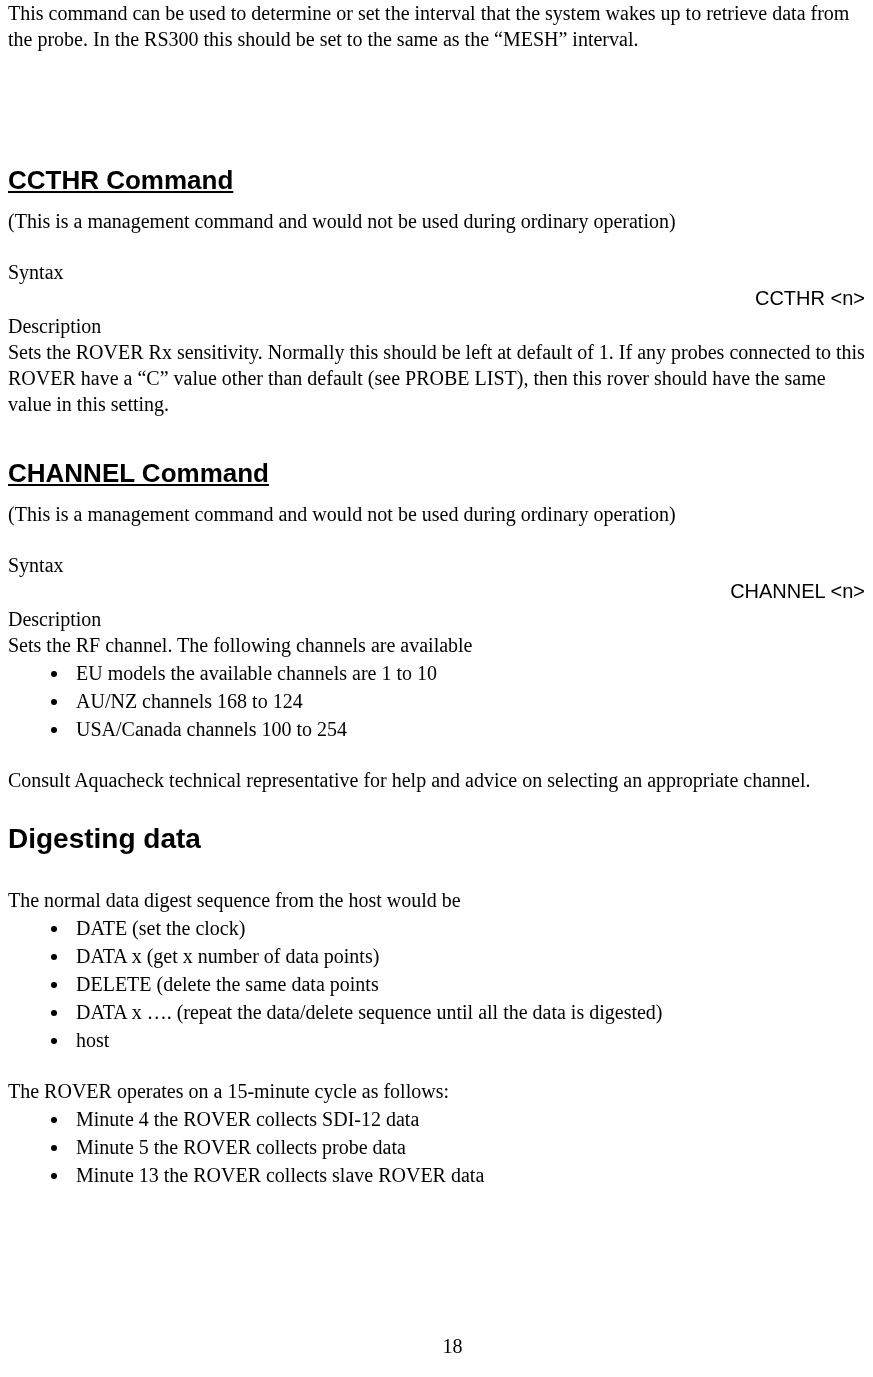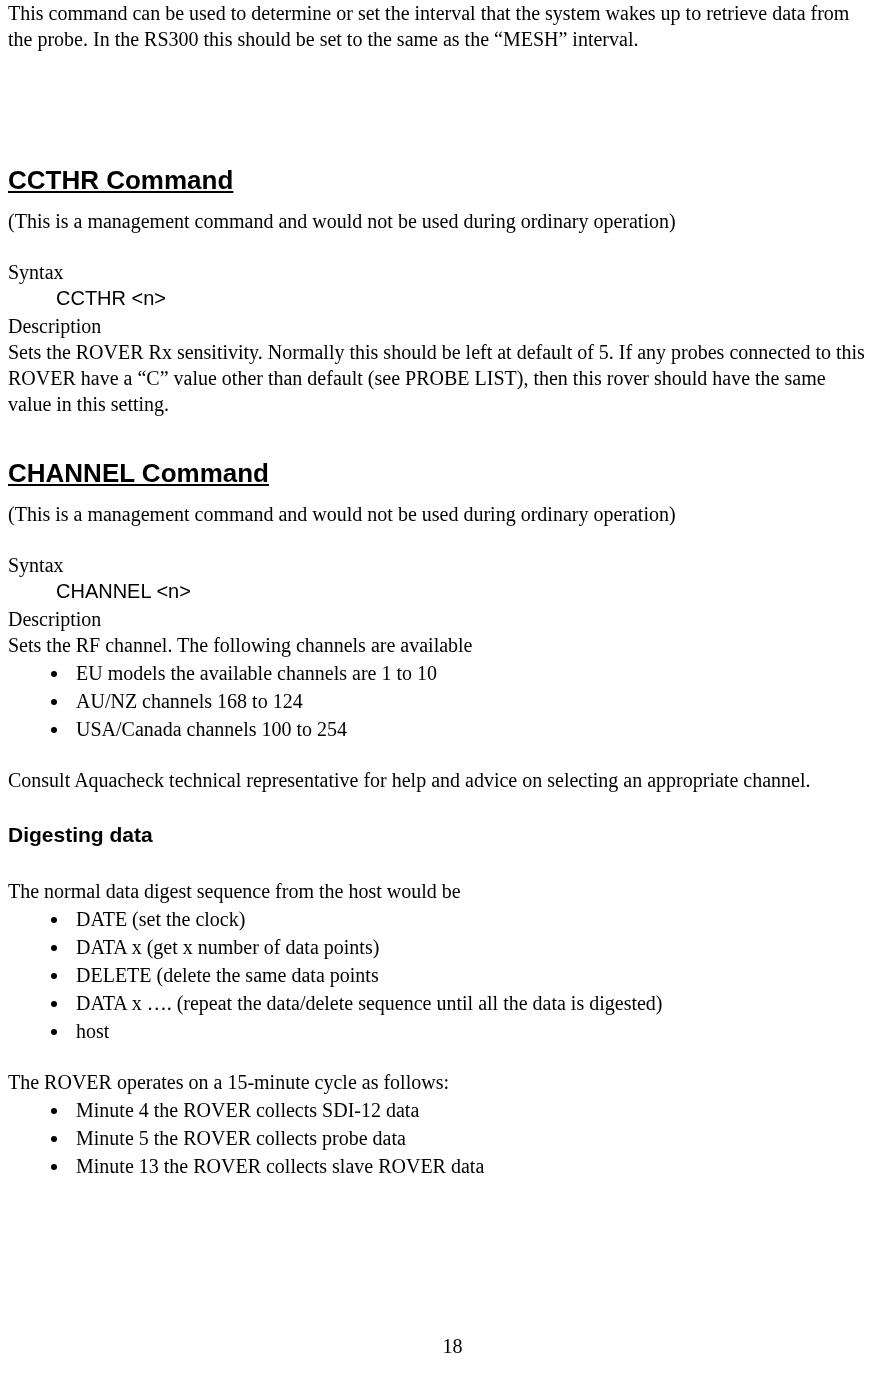--- a/index.html
+++ b/index.html
@@ -27,20 +27,21 @@
     .note {
       margin-bottom: 25px;
     }
     .syntax-label, .description-label {
       display: block;
     }
     .syntax-line {
       font-family: Arial, Helvetica, sans-serif;
       margin-left: 48px;
       margin-bottom: 2px;
+      text-align: right;
     }
     .description-text {
       margin-bottom: 40px;
     }
     .channel-desc {
       margin-bottom: 2px;
     }
     ul {
       list-style: disc;
       padding-left: 62px;
@@ -48,21 +49,21 @@
     }
     ul li {
       padding-left: 6px;
       margin-bottom: 2px;
     }
     .channel-advice {
       margin-bottom: 28px;
     }
     .digest-heading {
       font-family: Arial, Helvetica, sans-serif;
-      font-size: 21px;
+      font-size: 28px;
       font-weight: bold;
       text-decoration: none;
       margin-bottom: 30px;
     }
     .digest-intro {
       margin-bottom: 2px;
     }
     .cycle-intro {
       margin-bottom: 2px;
     }
@@ -78,21 +79,21 @@
 </head>
 <body>
 
 <p class="intro-paragraph">This command can be used to determine or set the interval that the system wakes up to retrieve data from the probe. In the RS300 this should be set to the same as the “MESH” interval.</p>
 
 <h2>CCTHR Command</h2>
 <p class="note">(This is a management command and would not be used during ordinary operation)</p>
 <span class="syntax-label">Syntax</span>
 <div class="syntax-line">CCTHR &lt;n&gt;</div>
 <span class="description-label">Description</span>
-<p class="description-text">Sets the ROVER Rx sensitivity. Normally this should be left at default of 5. If any probes connected to this ROVER have a “C” value other than default (see PROBE LIST), then this rover should have the same value in this setting.</p>
+<p class="description-text">Sets the ROVER Rx sensitivity. Normally this should be left at default of 1. If any probes connected to this ROVER have a “C” value other than default (see PROBE LIST), then this rover should have the same value in this setting.</p>
 
 <h2>CHANNEL Command</h2>
 <p class="note">(This is a management command and would not be used during ordinary operation)</p>
 <span class="syntax-label">Syntax</span>
 <div class="syntax-line">CHANNEL &lt;n&gt;</div>
 <span class="description-label">Description</span>
 <p class="channel-desc">Sets the RF channel. The following channels are available</p>
 <ul>
   <li>EU models the available channels are 1 to 10</li>
   <li>AU/NZ channels 168 to 124</li>

